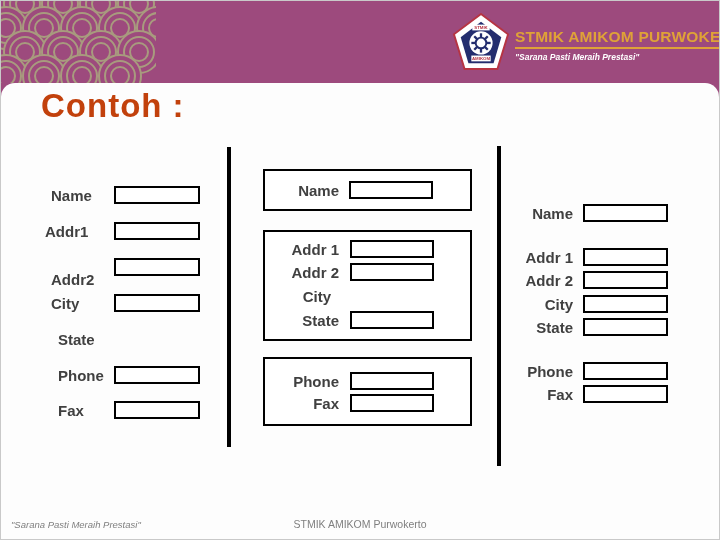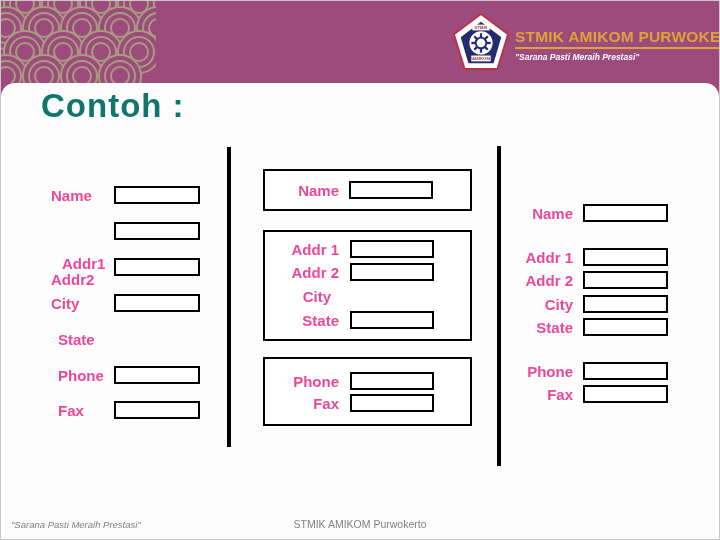--- a/index.html
+++ b/index.html
@@ -10,22 +10,22 @@
   .pattern{position:absolute;left:0;top:0;}
   .content-panel{position:absolute;left:0;top:82px;right:0;bottom:0;background:#fdfdfd;
                  border-radius:14px 14px 0 0;}
   .logo{position:absolute;left:451px;top:12px;}
   .brand{position:absolute;left:514px;top:27px;width:206px;}
   .brand-name{display:inline-block;color:#DFA237;font-size:15.5px;font-weight:bold;
               letter-spacing:.2px;border-bottom:2px solid #DFA237;padding-bottom:1px;
               white-space:nowrap;}
   .brand-tagline{color:#ffffff;font-size:8.5px;font-weight:bold;font-style:italic;margin-top:3px;}
   .page-title{position:absolute;left:40px;top:86px;font-size:33px;font-weight:600;
-              letter-spacing:1px;color:#0f766e;margin:0;}
-  .lbl{position:absolute;color:#ec4899;font-size:15px;font-weight:600;line-height:18px;
+              letter-spacing:1px;color:#c2410c;margin:0;}
+  .lbl{position:absolute;color:#404040;font-size:15px;font-weight:600;line-height:18px;
        white-space:nowrap;}
   .lbl.r{text-align:right;}
   .box{position:absolute;width:86px;height:18px;background:#fff;border:2px solid #000;
        box-sizing:border-box;}
   .gbox{position:absolute;background:#fff;border:2px solid #000;box-sizing:border-box;}
   .vrule{position:absolute;width:4px;background:#000;}
   .footer-motto{position:absolute;left:10px;top:518px;color:#7F7F7F;font-size:9.5px;
                 font-style:italic;}
   .footer-inst{position:absolute;left:0;right:0;top:517px;text-align:center;color:#7F7F7F;
                font-size:10.5px;}
@@ -92,21 +92,21 @@
 
   <div class="content-panel"></div>
 
   <h1 class="page-title">Contoh :</h1>
 
   <div class="vrule" style="left:226px;top:146px;height:300px;"></div>
   <div class="vrule" style="left:496px;top:145px;height:320px;"></div>
 
   <div class="lbl" style="left:50px;top:186px;">Name</div>
   <div class="box" style="left:113px;top:185px;"></div>
-  <div class="lbl" style="left:61px;top:222px;margin-top:32px;">Addr1</div>
+  <div class="lbl" style="left:44px;top:222px;">Addr1</div>
   <div class="box" style="left:113px;top:221px;"></div>
   <div class="lbl" style="left:50px;top:270px;">Addr2</div>
   <div class="box" style="left:113px;top:257px;"></div>
   <div class="lbl" style="left:50px;top:294px;">City</div>
   <div class="box" style="left:113px;top:293px;"></div>
   <div class="lbl" style="left:57px;top:330px;">State</div>
   <div class="lbl" style="left:57px;top:366px;">Phone</div>
   <div class="box" style="left:113px;top:365px;"></div>
   <div class="lbl" style="left:57px;top:401px;">Fax</div>
   <div class="box" style="left:113px;top:400px;"></div>

